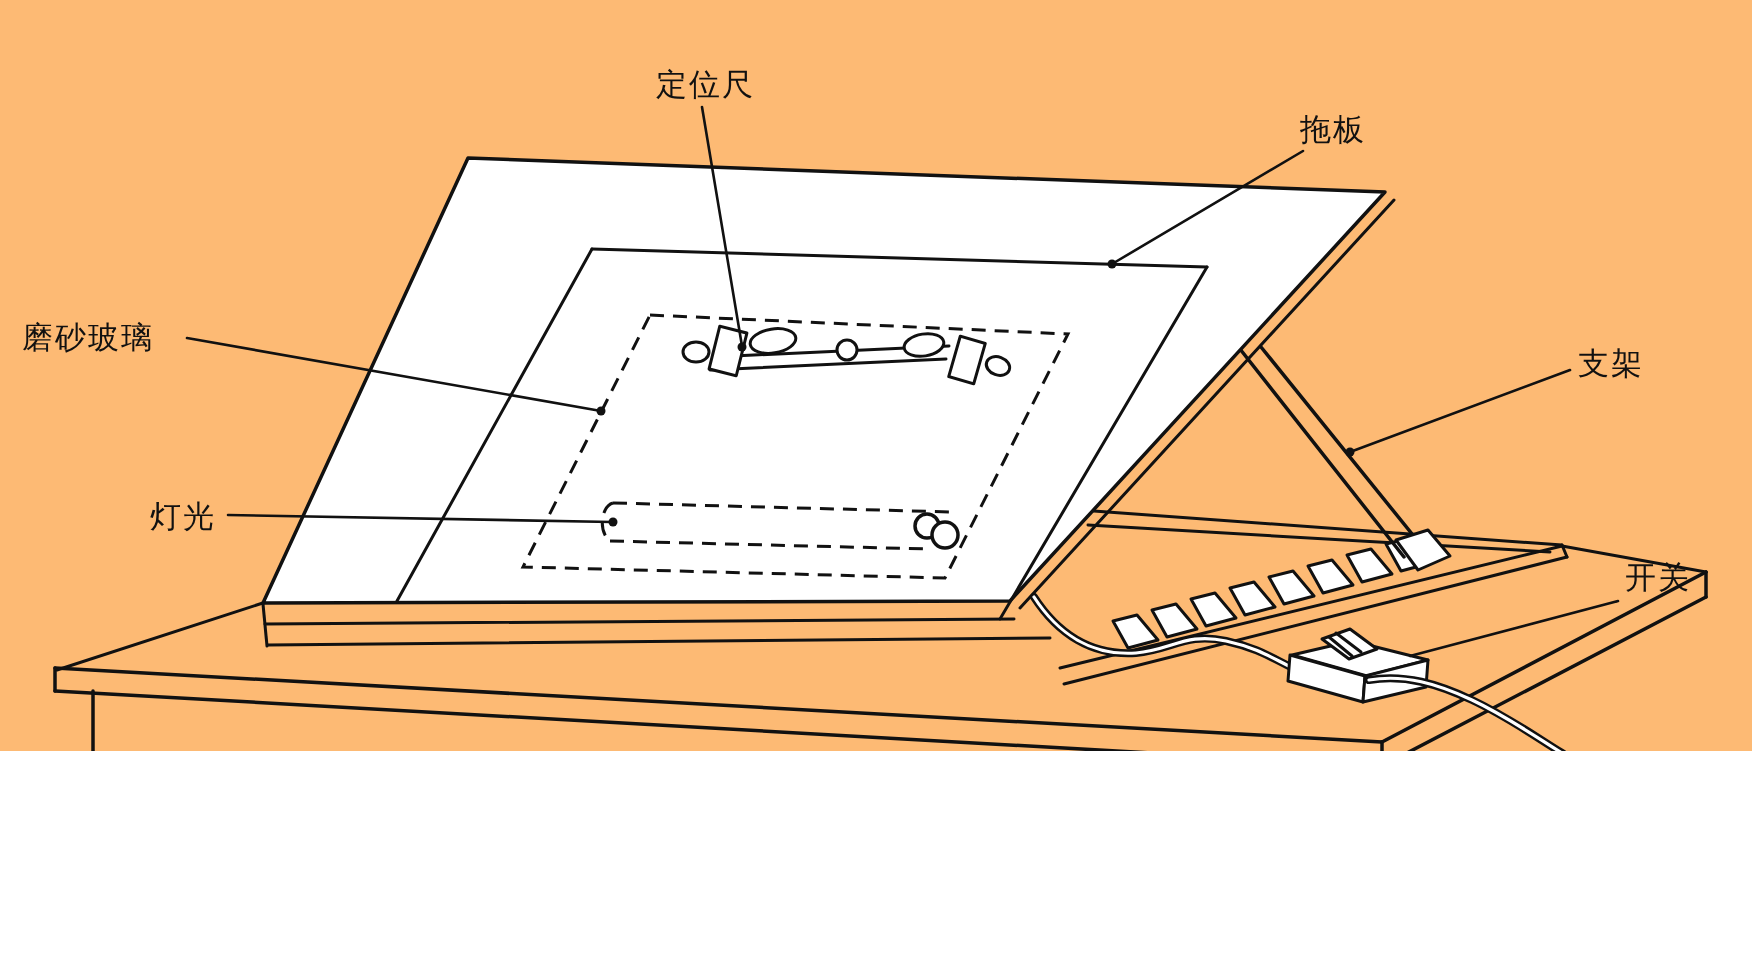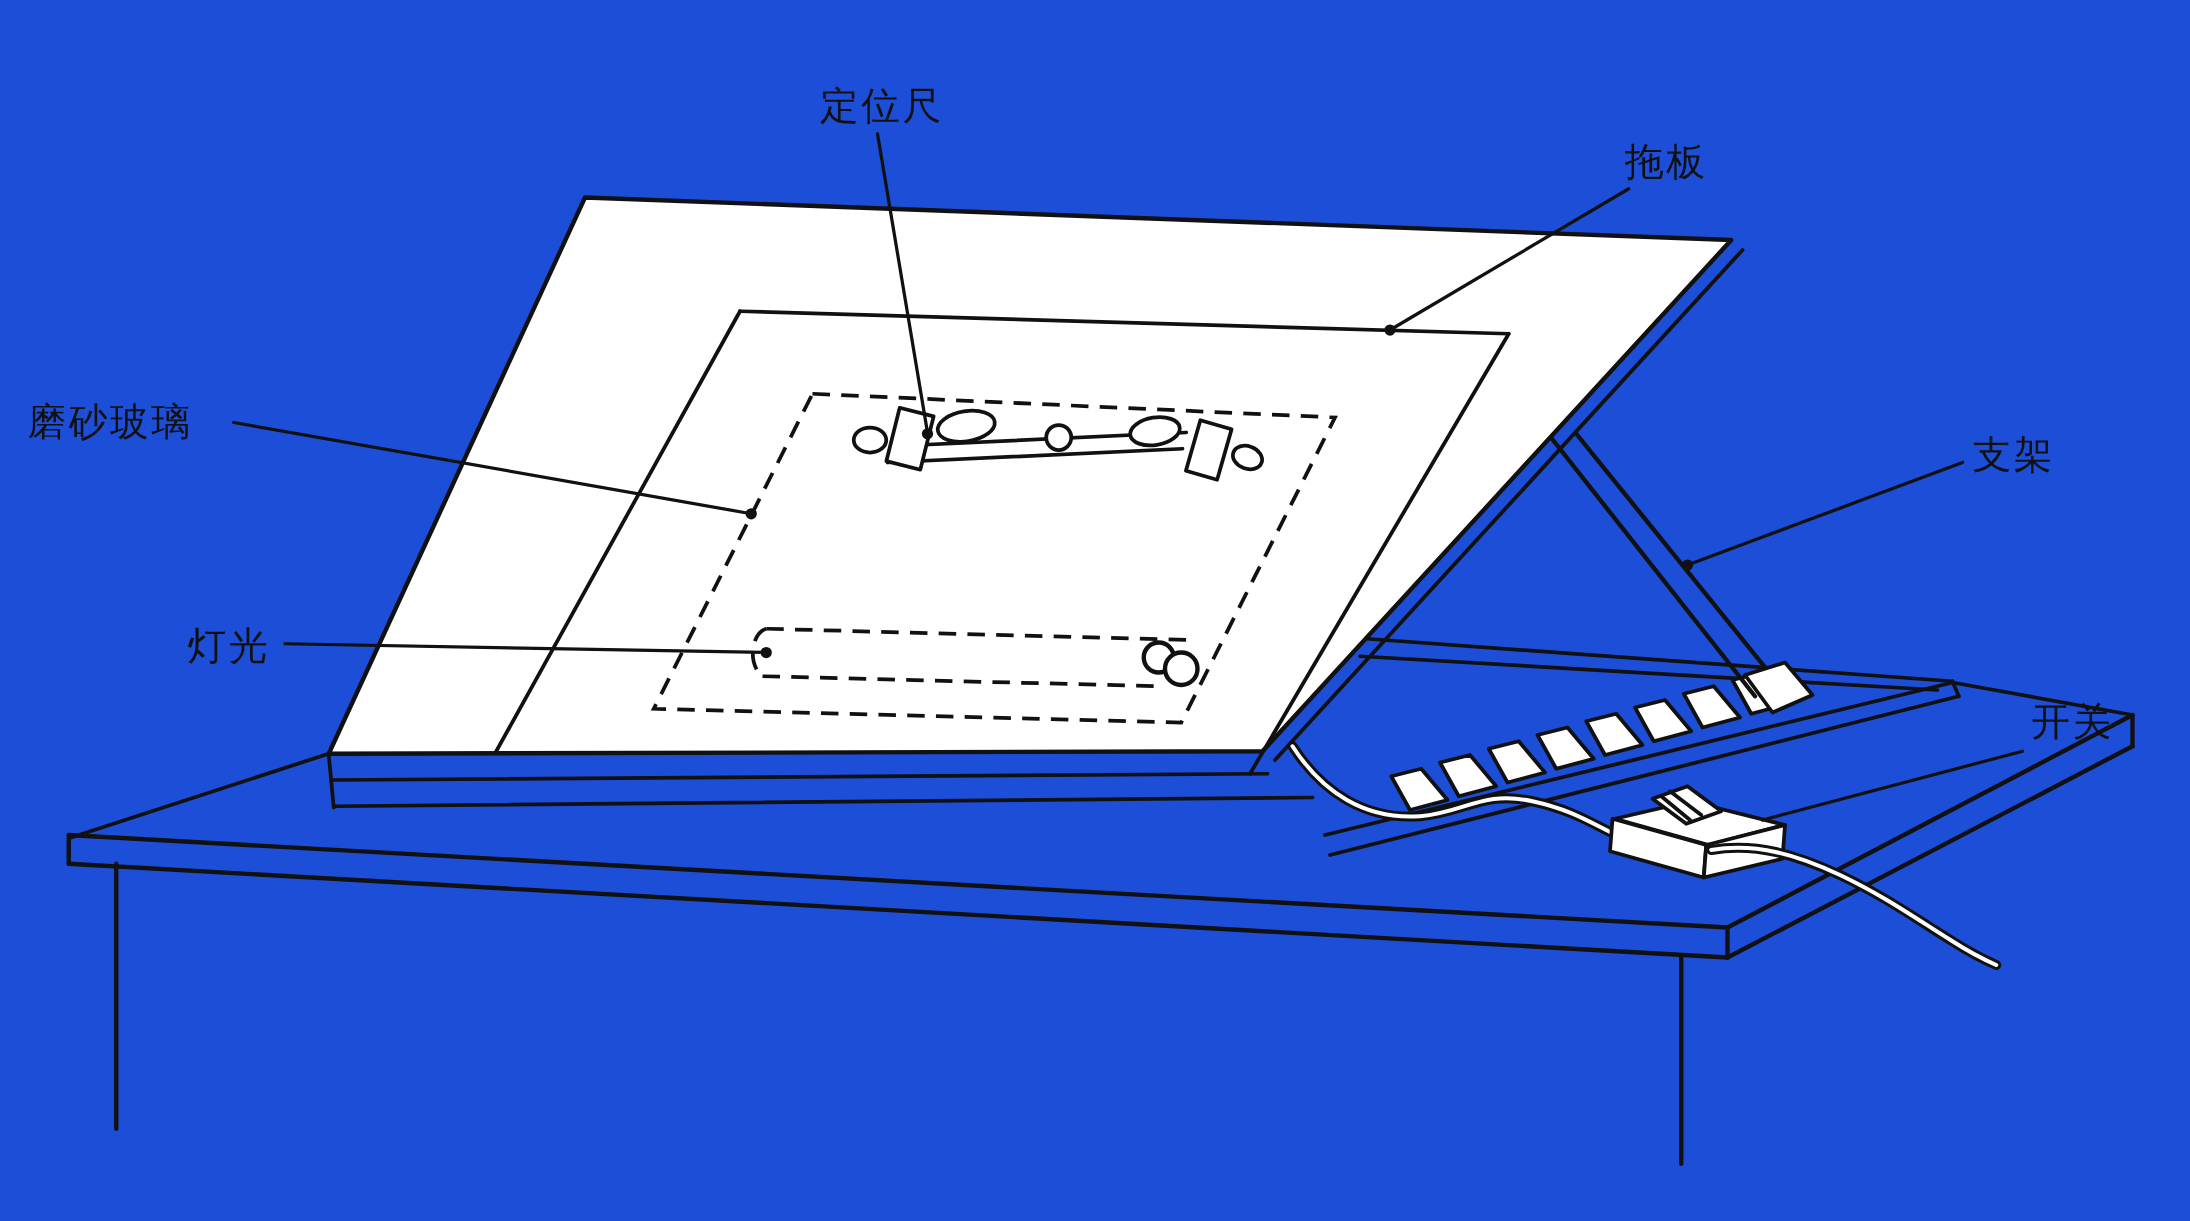--- a/index.html
+++ b/index.html
@@ -1,16 +1,16 @@
 <!DOCTYPE html>
 <html><head>
 <meta charset="utf-8">
 <style>
   html,body{margin:0;padding:0;background:#ffffff;}
-  .stage{position:relative;width:1752px;height:977px;background:#1d4ed8;overflow:hidden;
+  .stage{position:relative;width:1752px;height:751px;background:#fdba74;overflow:hidden;
          font-family:"DejaVu Sans",sans-serif;}
   svg{position:absolute;left:0;top:0;}
   .ln{stroke:#111111;fill:none;stroke-width:3;stroke-linecap:round;stroke-linejoin:round;}
   .ln-thick{stroke:#111111;fill:none;stroke-width:3.5;stroke-linecap:round;stroke-linejoin:round;}
   .ln-dash{stroke:#111111;fill:none;stroke-width:3;stroke-dasharray:14 9;stroke-linecap:butt;}
   .fillw{fill:#ffffff;stroke:#111111;stroke-width:3;stroke-linejoin:round;}
   .fillw-thick{fill:#ffffff;stroke:#111111;stroke-width:3.5;stroke-linejoin:round;}
   .leader{stroke:#111111;fill:none;stroke-width:2.6;stroke-linecap:round;}
   .dot{fill:#111111;stroke:none;}
   .cord-out{stroke:#111111;fill:none;stroke-width:8;stroke-linecap:round;}

